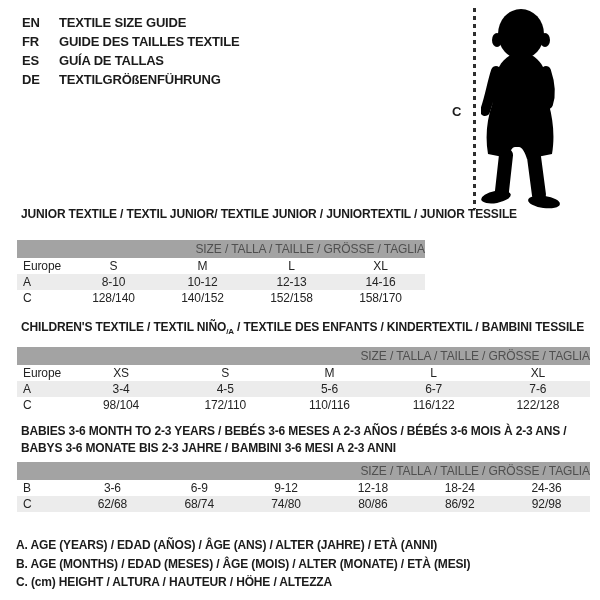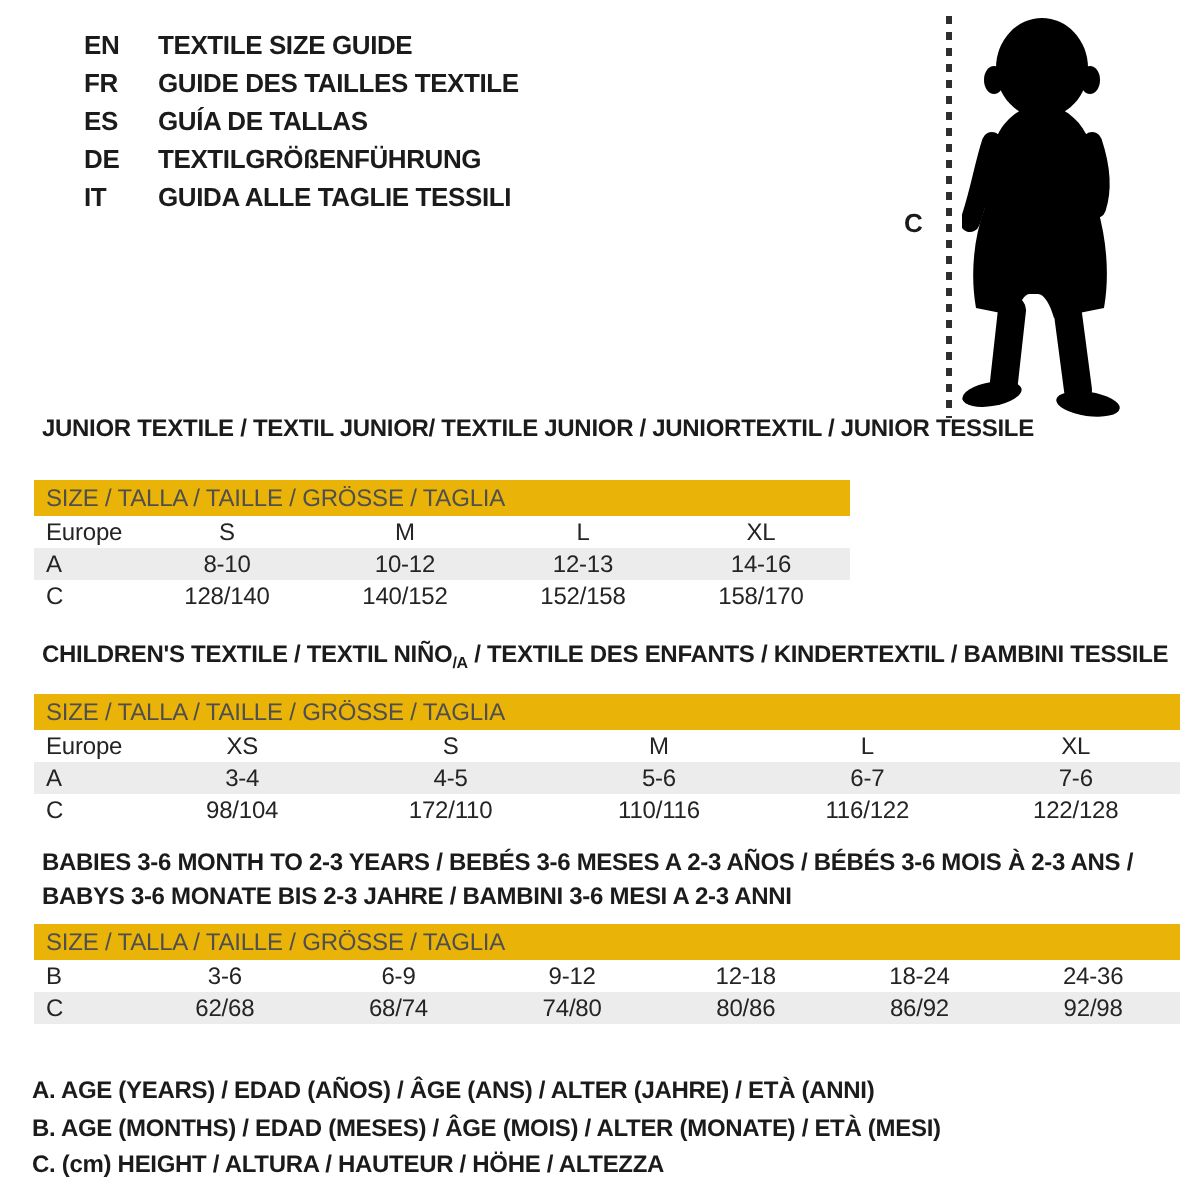--- a/index.html
+++ b/index.html
@@ -4,42 +4,42 @@
 <style>
   html,body{margin:0;padding:0;}
   body{
     width:600px;height:600px;background:#ffffff;
     font-family:"Liberation Sans", sans-serif;color:#1b1b1b;
     position:relative;overflow:hidden;
     -webkit-font-smoothing:antialiased;
   }
   .abs{position:absolute;}
   
-  .lang-block{left:22px;top:13px;margin-left:20px;}
+  .lang-block{left:22px;top:13px;}
   .lang-row{display:flex;line-height:19px;font-weight:bold;font-size:13px;letter-spacing:-0.2px;}
   .lang-code{width:37px;flex:0 0 37px;}
   
   .height-line{
     left:473px;top:8px;width:3px;height:201px;
     background:repeating-linear-gradient(to bottom,#2e2e2e 0 4px,transparent 4px 8px);
   }
   .c-label{left:452px;top:104px;font-weight:bold;font-size:13px;}
   .baby-svg{left:481px;top:7px;}
   .baby-svg .fill{fill:#000;}
   .baby-svg .stroke{fill:none;stroke:#000;stroke-linecap:round;}
   
   .section-title{font-weight:bold;font-size:12px;letter-spacing:-0.15px;white-space:nowrap;}
   .section-title .sub{font-size:8px;vertical-align:-3px;}
   .title-1{left:21px;top:207px;}
   .title-2{left:21px;top:320px;}
   .title-3{left:21px;top:423px;line-height:17px;}
   
   .size-table{border-collapse:collapse;table-layout:fixed;font-size:12px;}
   .size-table td{padding:0;height:16px;text-align:center;color:#242424;letter-spacing:-0.1px;white-space:nowrap;overflow:hidden;}
-  .size-table .band-row td{background:#eab308;color:#4f4f4f;text-align:left;padding-left:6px;height:18px;}
+  .size-table .band-row td{background:#a3a3a3;color:#4f4f4f;text-align:right;padding-left:6px;height:18px;}
   .size-table td.lbl{text-align:left;padding-left:6px;}
   .size-table tr.shaded td{background:#ececec;}
   .t1{left:17px;top:240px;width:408px;}
   .t2{left:17px;top:347px;width:573px;}
   .t3{left:17px;top:462px;width:573px;}
   
   .footnotes{left:16px;top:536px;}
   .footnote{font-weight:bold;font-size:12px;line-height:18.5px;letter-spacing:-0.15px;white-space:nowrap;}
 </style>
 </head>
@@ -54,24 +54,20 @@
     <span class="lang-code">FR</span>
     <span class="lang-label">GUIDE DES TAILLES TEXTILE</span>
   </div>
   <div class="lang-row">
     <span class="lang-code">ES</span>
     <span class="lang-label">GUÍA DE TALLAS</span>
   </div>
   <div class="lang-row">
     <span class="lang-code">DE</span>
     <span class="lang-label">TEXTILGRÖßENFÜHRUNG</span>
-  </div>
-  <div class="lang-row">
-    <span class="lang-code">IT</span>
-    <span class="lang-label">GUIDA ALLE TAGLIE TESSILI</span>
   </div>
 </div>
 
 <div class="abs height-line"></div>
 <div class="abs c-label">C</div>
 
 <svg class="abs baby-svg" width="105" height="202" viewBox="0 0 105 202" xmlns="http://www.w3.org/2000/svg">
   <ellipse class="fill" cx="40" cy="27" rx="23" ry="25"></ellipse>
   <ellipse class="fill" cx="16" cy="33" rx="5" ry="7"></ellipse>
   <ellipse class="fill" cx="64" cy="33" rx="5" ry="7"></ellipse>

